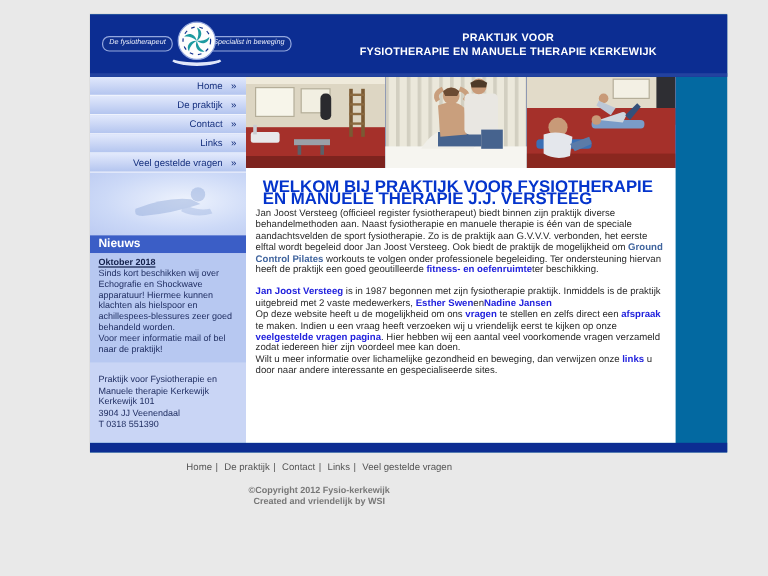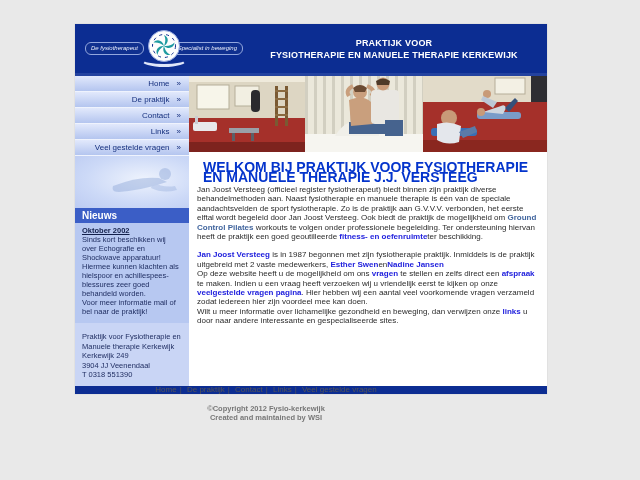--- a/index.html
+++ b/index.html
@@ -3,21 +3,21 @@
 <meta charset="utf-8">
 <style>
   * { margin:0; padding:0; box-sizing:border-box; }
   html,body { width:640px; height:480px; }
   body {
     background:#e9e9e9;
     font-family:"Liberation Sans", sans-serif;
     position:relative;
     overflow:hidden;
   }
-  .page { position:absolute; left:75px; top:24px; width:472px; background:#ffffff; box-shadow:0 0 1px #bbb; }
+  .page { position:absolute; left:75px; top:12px; width:531px; background:#0369a1; box-shadow:0 0 1px #bbb; }
 
   
   .header { height:52px; background:#0c2d92; position:relative; border-bottom:3px solid #23429f; }
   .logo { position:absolute; left:10px; top:5px; width:158px; height:42px; }
   .ribbon { position:absolute; background:#10308f; border:1px solid #93a7de; border-radius:6px;
             color:#e9edfa; font-style:italic; font-size:6px; line-height:7px; padding:2px 5px 2px; white-space:nowrap; z-index:1;}
   .ribbon-left  { left:0; top:13px; }
   .ribbon-right { right:0; top:13px; }
   .logo-circle { position:absolute; left:50%; transform:translateX(-50%); top:1px;
                  width:32px; height:32px; background:#fdfdfd; border:1px solid #93a7de; border-radius:50%;
@@ -137,31 +137,31 @@
           <g fill="#8fa8d8">
             <circle cx="82" cy="12" r="6"></circle>
             <path d="M30 24 Q55 14 76 16 L84 20 Q60 28 36 30 Q28 30 30 24 Z"></path>
             <path d="M70 20 Q80 26 92 24 L94 28 Q80 32 68 26 Z" opacity=".8"></path>
           </g>
         </svg>
       </div>
 
       <div class="nieuws-header">Nieuws</div>
       <div class="nieuws-body">
-        <span class="nieuws-date">Oktober 2002</span>
+        <span class="nieuws-date">Oktober 2018</span>
         <span><span class="seg-plain">Sinds kort beschikken wij over </span><span class="seg-bold">Echografie</span><span class="seg-plain"> en </span><span class="seg-bold">Shockwave apparatuur</span><span class="seg-plain">! Hiermee kunnen klachten als hielspoor en achillespees-blessures zeer goed behandeld worden.</span><br><span class="seg-bold">Voor meer informatie mail of bel naar de praktijk!</span></span>
       </div>
 
       <div class="address">
 
           <div>Praktijk voor Fysiotherapie en</div>
 
           <div>Manuele therapie Kerkewijk</div>
 
-          <div>Kerkewijk 249</div>
+          <div>Kerkewijk 101</div>
 
           <div>3904 JJ Veenendaal</div>
 
           <div>T 0318 551390</div>
         </div>
     </div>
 
     <div class="main">
       <div class="banner">
 
@@ -245,14 +245,14 @@
     
       <span class="fgroup"><span class="flink">De praktijk</span><span class="sep">|</span></span>
     
       <span class="fgroup"><span class="flink">Contact</span><span class="sep">|</span></span>
     
       <span class="fgroup"><span class="flink">Links</span><span class="sep">|</span></span>
     
       <span class="fgroup"><span class="flink">Veel gestelde vragen</span></span>
     </div>
   <div class="footer-small">©Copyright 2012 Fysio-kerkewijk</div>
-  <div class="footer-small">Created and maintained by WSI</div>
+  <div class="footer-small">Created and vriendelijk by WSI</div>
 </div>
 
 </body></html>

